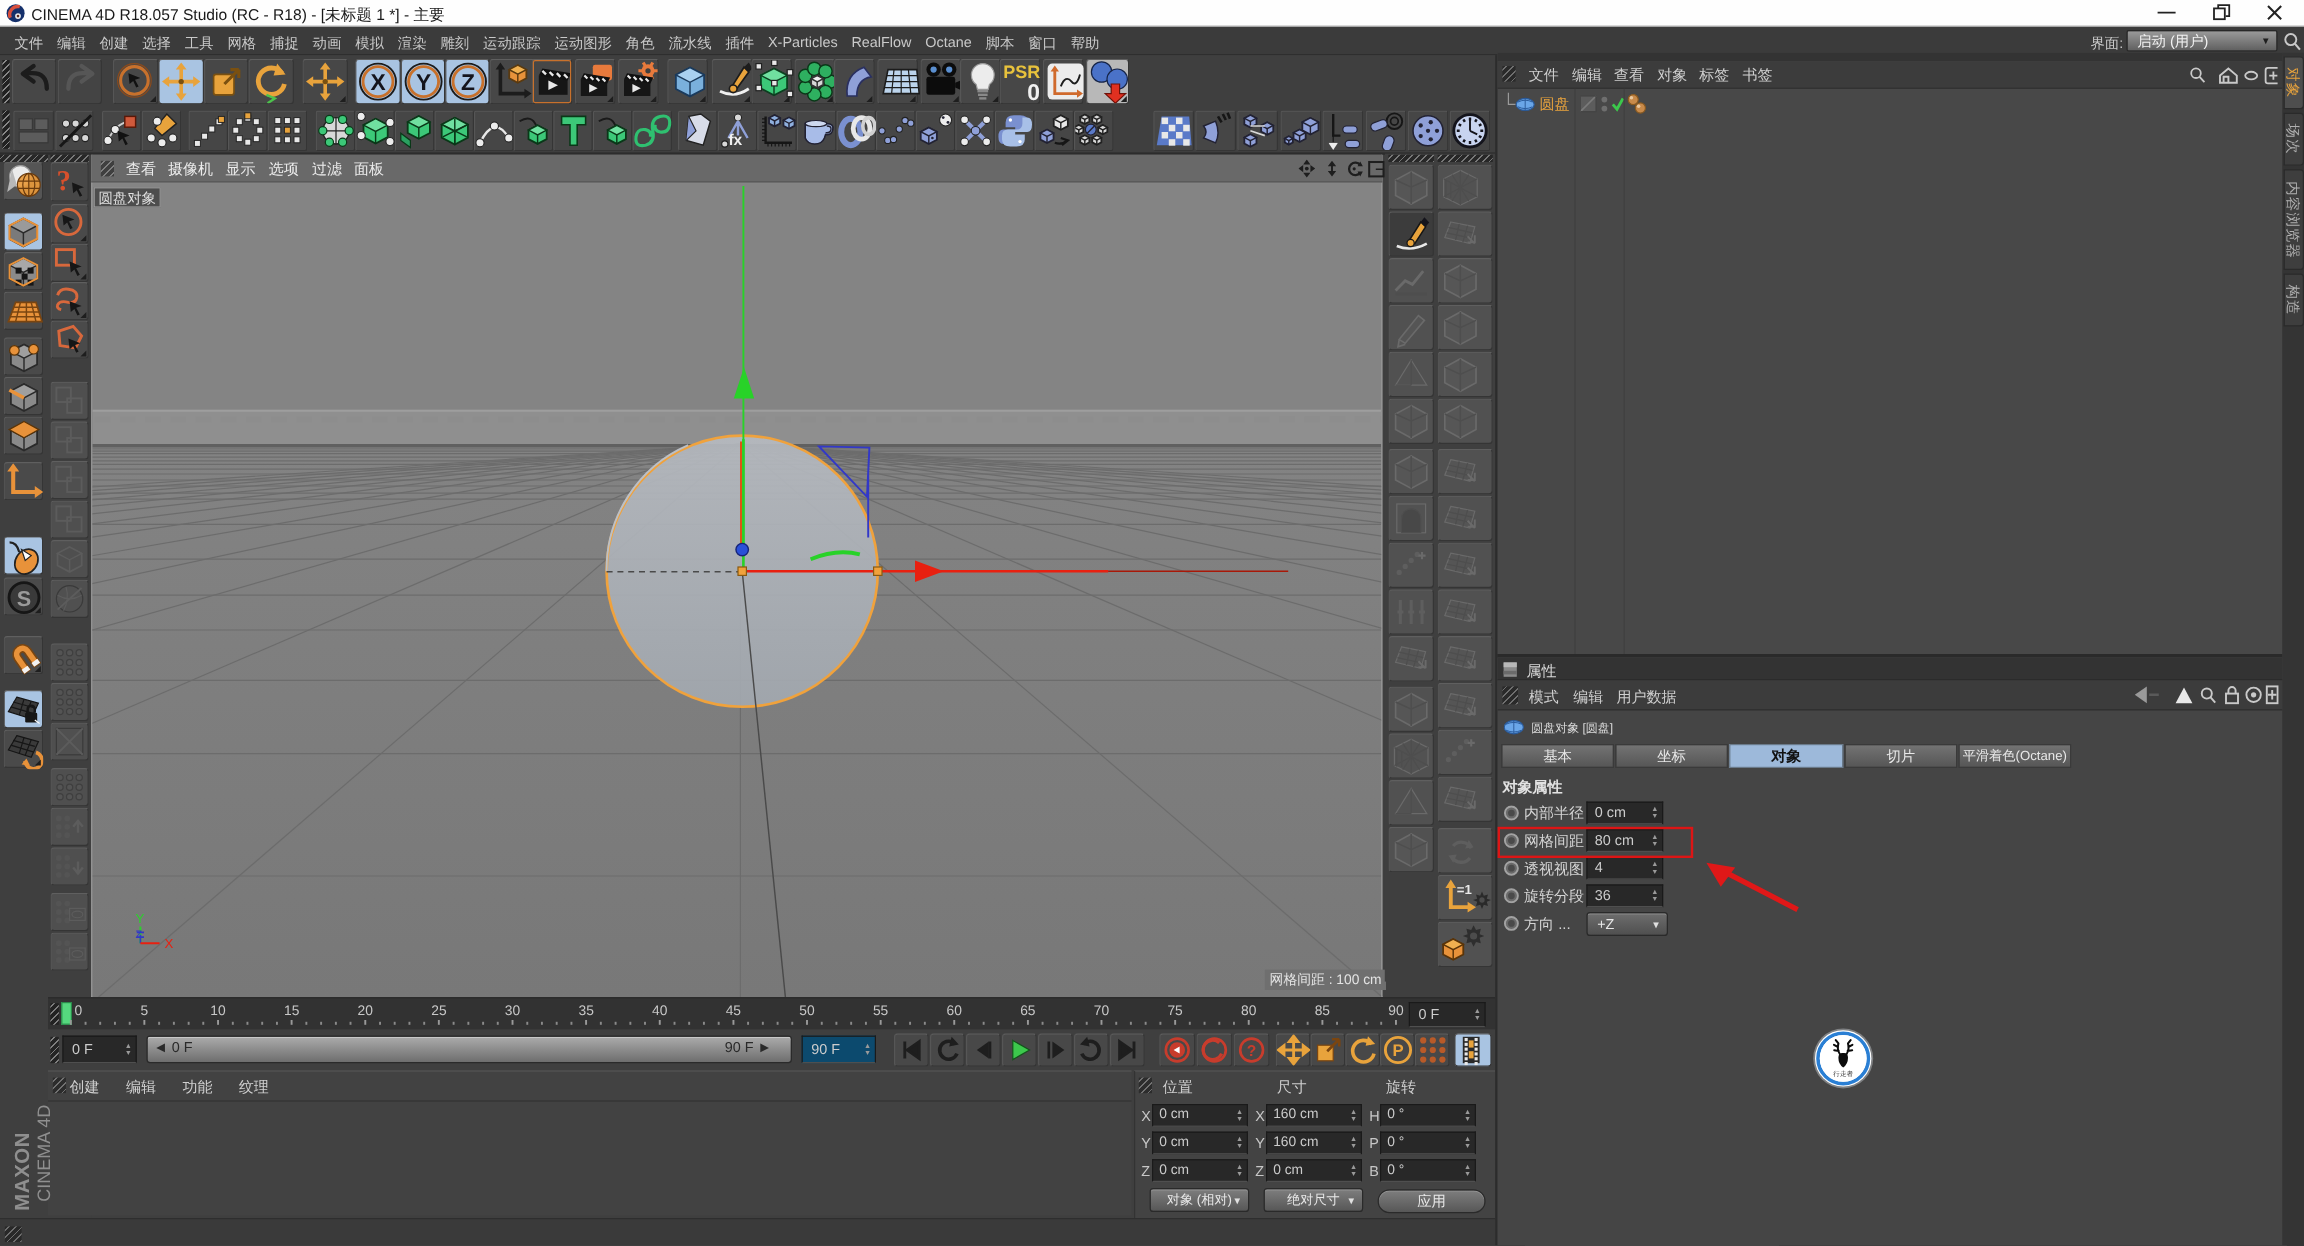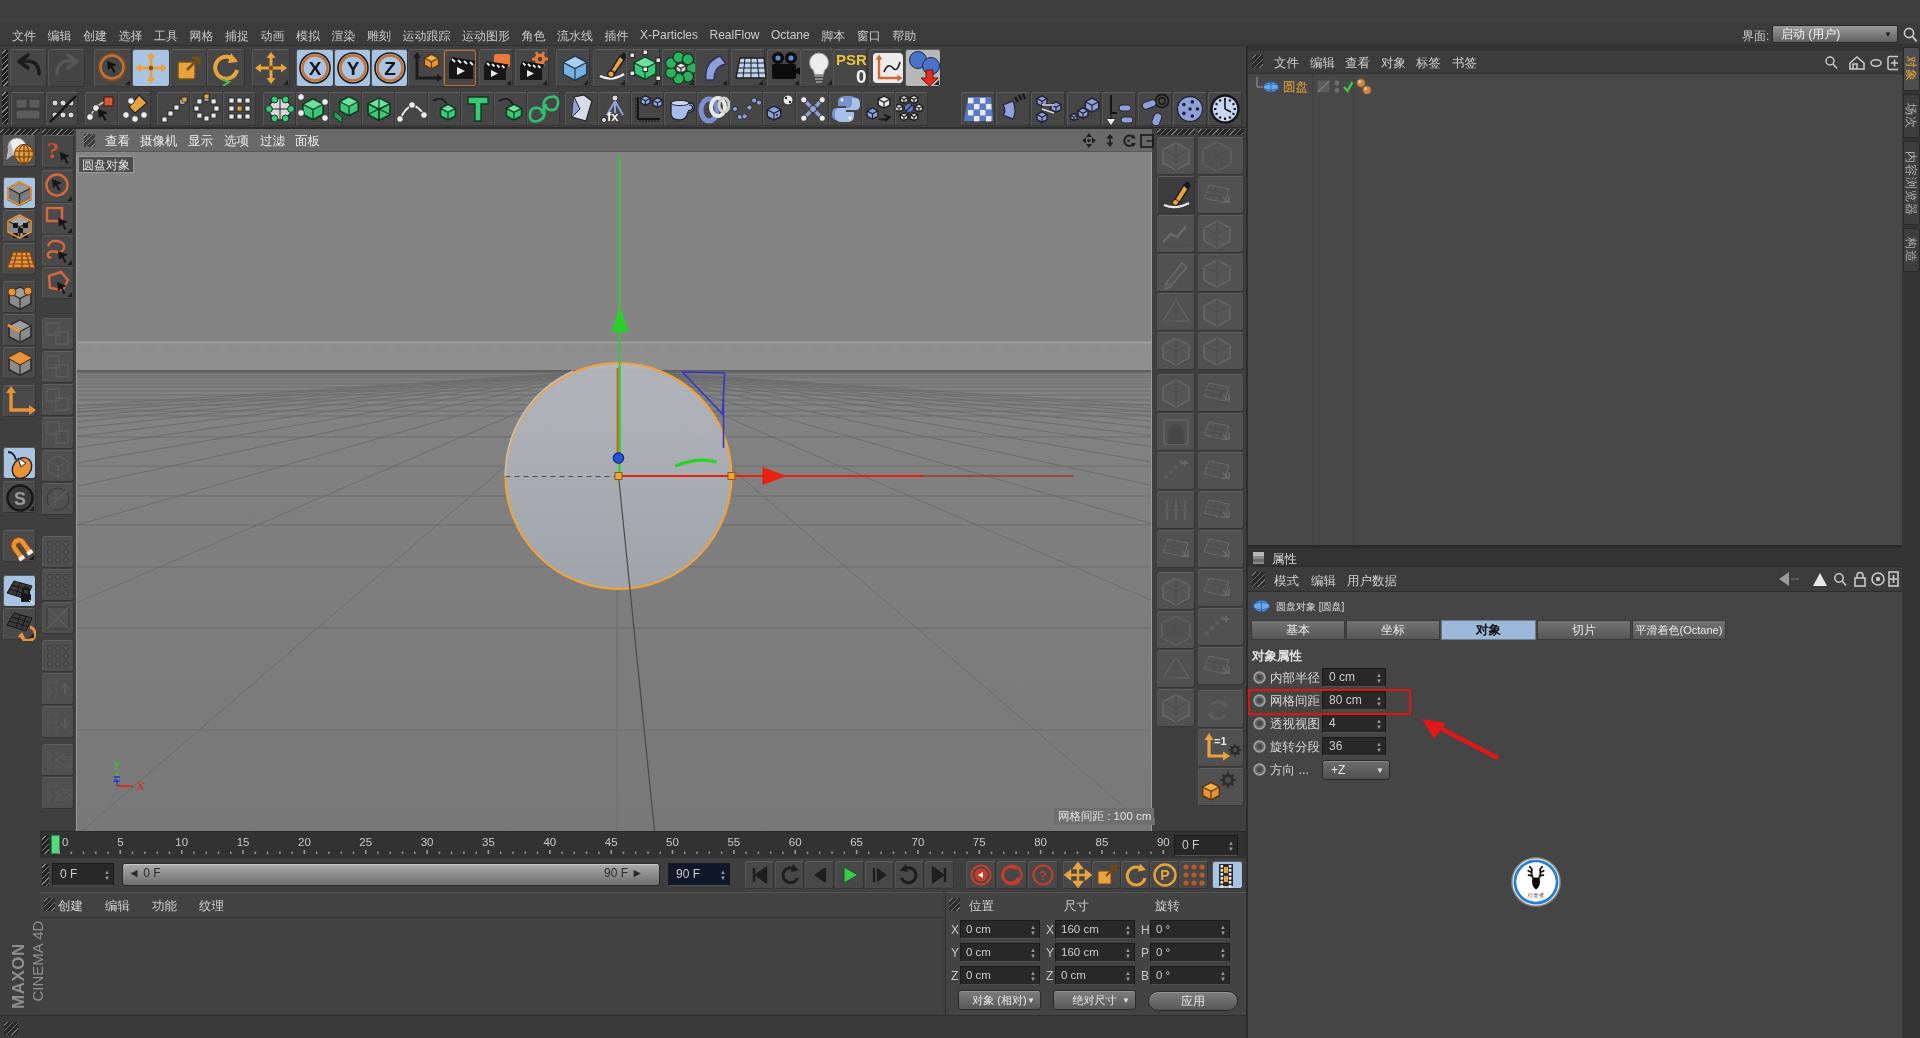--- a/index.html
+++ b/index.html
@@ -1,13 +1,28 @@
 <!DOCTYPE html>
 <html><head><meta charset="utf-8"><style>html,body{margin:0;padding:0;background:#3f3f3f;font-family:"Liberation Sans",sans-serif;}*{box-sizing:border-box}.abs{position:absolute}.mi{color:#c9c9c9;font-size:12px}.vmi{color:#ececec;font-size:12.5px}.omi{color:#cfcfcf;font-size:12.5px}</style></head><body>
 <div style="position:relative;width:1920px;height:1038px;overflow:hidden;background:#3f3f3f">
+    <div class="abs" style="left:0;top:0;width:1920px;height:22px;background:#fefefe;border-bottom:1px solid #d0d0d0">
+      <svg class="abs" style="left:5px;top:3px" width="16" height="16">
+        <circle cx="8" cy="8" r="7.5" fill="#15306b"></circle>
+        <path d="M11.5 2.6 A6.8 6.8 0 0 0 3.6 11.8" fill="none" stroke="#d94f3c" stroke-width="2.8"></path>
+        <circle cx="10" cy="10.4" r="2.4" fill="#ececec"></circle>
+        <circle cx="10" cy="10.4" r="1.1" fill="#5a2a20"></circle>
+      </svg>
+      <div class="abs" style="left:26px;top:4px;font-size:13px;color:#191919">CINEMA 4D R18.057 Studio (RC - R18) - [未标题 1 *] - 主要</div>
+      <svg class="abs" style="left:1790px;top:0" width="130" height="22">
+        <path d="M8 10.5 h15" stroke="#222" stroke-width="1.6"></path>
+        <rect x="55" y="7" width="9" height="9" fill="none" stroke="#222" stroke-width="1.5"></rect>
+        <path d="M58.5 7 v-2.8 h9.2 v9.2 h-3" fill="none" stroke="#222" stroke-width="1.5"></path>
+        <path d="M100 5 l11 11 M111 5 l-11 11" stroke="#222" stroke-width="1.7"></path>
+      </svg>
+    </div>
     <div class="abs" style="left:0;top:23px;width:1920px;height:23px;background:#3b3b3b;border-bottom:1px solid #2e2e2e">
       <div class="abs" style="left:12px;top:5px;display:flex;gap:11.5px;white-space:nowrap">
         <span class="mi">文件</span>
         <span class="mi">编辑</span>
         <span class="mi">创建</span>
         <span class="mi">选择</span>
         <span class="mi">工具</span>
         <span class="mi">网格</span>
         <span class="mi">捕捉</span>
         <span class="mi">动画</span>
@@ -1298,21 +1313,21 @@
       <text x="1112.3" y="13" font-size="11.5" fill="#c8c8c8" font-family="Liberation Sans" text-anchor="middle">90</text>
       <rect x="1111.5" y="17" width="1.6" height="4" fill="#9a9a9a"></rect>
     </svg>
     <div style="position:absolute;left:1174px;top:835px;width:64px;height:21px;background:#282828;border:1px solid #1a1a1a;border-bottom-color:#4f4f4f;color:#ccc;font-size:12px;line-height:18px;padding-left:7px">0 F<span style="position:absolute;right:3px;top:4px;color:#9a9a9a;font-size:6px;line-height:6px">▲<br>▼</span></div>
     <div class="abs" style="left:40px;top:858px;width:1206px;height:34px;background:#3f3f3f"></div>
     <div style="position:absolute;left:42px;top:864px;width:7px;height:22px;background:repeating-linear-gradient(135deg,#1d1d1d 0 2px,#909090 2px 3px,#1d1d1d 3px 4px);opacity:0.8"></div>
     <div style="position:absolute;left:52px;top:863px;width:62px;height:23px;background:#282828;border:1px solid #1a1a1a;border-bottom-color:#4f4f4f;color:#ccc;font-size:12px;line-height:20px;padding-left:7px">0 F<span style="position:absolute;right:3px;top:5px;color:#9a9a9a;font-size:6px;line-height:6px">▲<br>▼</span></div>
     <div class="abs" style="left:122px;top:863px;width:538px;height:23px;border-radius:3px;background:linear-gradient(#ababab,#6e6e6e);border:1px solid #2a2a2a;box-shadow:inset 0 1px 0 #c8c8c8"></div>
     <div class="abs" style="left:128px;top:866px;font-size:12px;color:#2a2a2a">◄ 0 F</div>
     <div class="abs" style="left:604px;top:866px;font-size:12px;color:#2a2a2a">90 F ►</div>
-    <div style="position:absolute;left:668px;top:863px;width:62px;height:23px;background:#0f172a;border:1px solid #1a1a1a;border-bottom-color:#4f4f4f;color:#ccc;font-size:12px;line-height:20px;padding-left:7px">90 F<span style="position:absolute;right:3px;top:5px;color:#9a9a9a;font-size:6px;line-height:6px">▲<br>▼</span></div>
+    <div style="position:absolute;left:668px;top:863px;width:62px;height:23px;background:#0c4a6e;border:1px solid #1a1a1a;border-bottom-color:#4f4f4f;color:#ccc;font-size:12px;line-height:20px;padding-left:7px">90 F<span style="position:absolute;right:3px;top:5px;color:#9a9a9a;font-size:6px;line-height:6px">▲<br>▼</span></div>
     <div style="position:absolute;left:745px;top:861px;width:29px;height:28px;background:#484848;border:1px solid #353535;border-top-color:#5f5f5f;border-left-color:#565656;border-radius:3px"><svg width="27" height="26">
         <path d="M8 6 v14 M20 6 L10 13 L20 20 Z" stroke="#1e1e1e" stroke-width="2.4" fill="#1e1e1e"></path>
       </svg></div>
     <div style="position:absolute;left:775px;top:861px;width:29px;height:28px;background:#484848;border:1px solid #353535;border-top-color:#5f5f5f;border-left-color:#565656;border-radius:3px"><svg width="27" height="26">
         <path d="M20 8 A7.5 7.5 0 1 0 21.5 16" fill="none" stroke="#1e1e1e" stroke-width="3"></path>
         <path d="M17 2 l6 6.5 l-8 1.5 Z" fill="#1e1e1e"></path>
       </svg></div>
     <div style="position:absolute;left:805px;top:861px;width:29px;height:28px;background:#484848;border:1px solid #353535;border-top-color:#5f5f5f;border-left-color:#565656;border-radius:3px"><svg width="27" height="26">
         <path d="M18 6 L8 13 L18 20 Z" fill="#1e1e1e"></path>
         <path d="M19 6 v14" stroke="#1e1e1e" stroke-width="2.2"></path>

